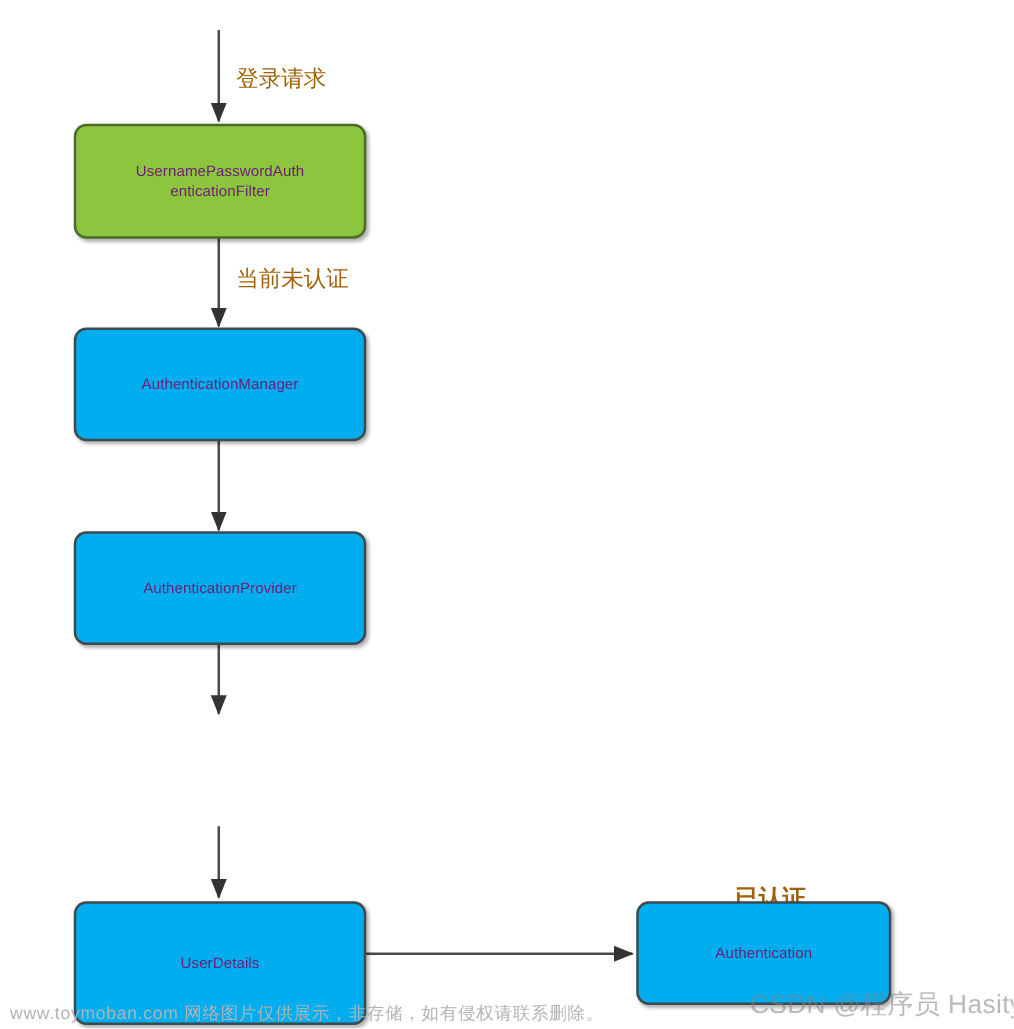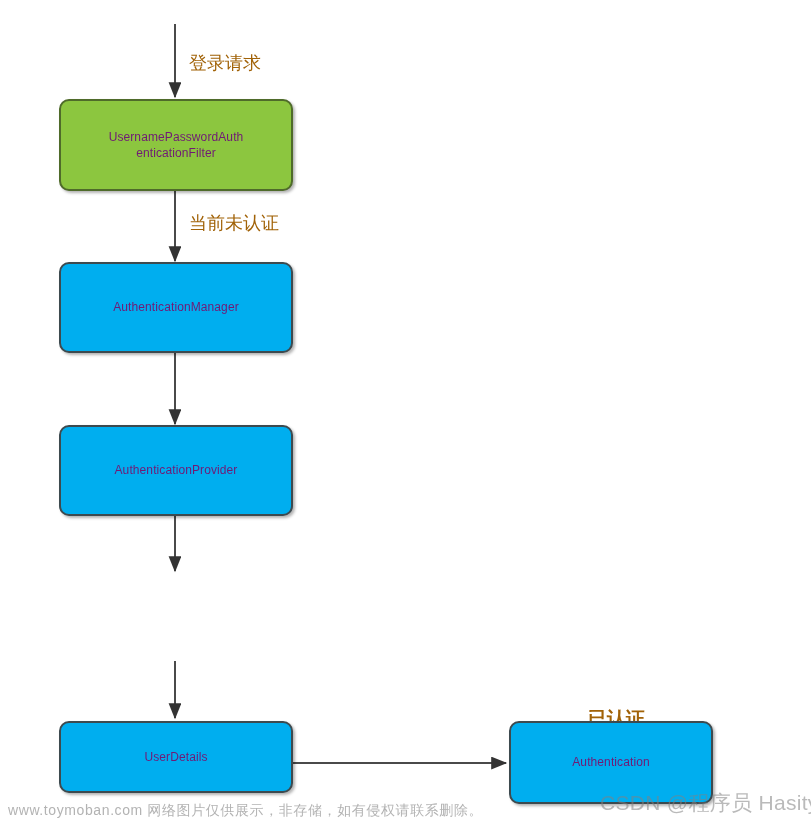--- a/index.html
+++ b/index.html
@@ -120,21 +120,21 @@
 
   <div class="node node-blue" style="left:59px; top:262px; width:234px; height:91px;text-align:center;">
     <span class="node-label">AuthenticationManager</span>
   </div>
 
   <div class="node node-blue" style="left:59px; top:425px; width:234px; height:91px;">
     <span class="node-label">AuthenticationProvider</span>
   </div>
 
 
-  <div class="node node-blue" style="left:59px; top:721px; width:234px; height:72px;">
+  <div class="node node-blue" style="left:59px; top:721px; width:234px; height:99px;">
     <span class="node-label">UserDetails</span>
   </div>
 
   <div class="node node-blue" style="left:509px; top:721px; width:204px; height:83px;">
     <span class="node-label">Authentication</span>
   </div>
 
   <div class="wm wm-left">www.toymoban.com 网络图片仅供展示，非存储，如有侵权请联系删除。</div>
   <div class="wm wm-right">CSDN @程序员 Hasity</div>
 

